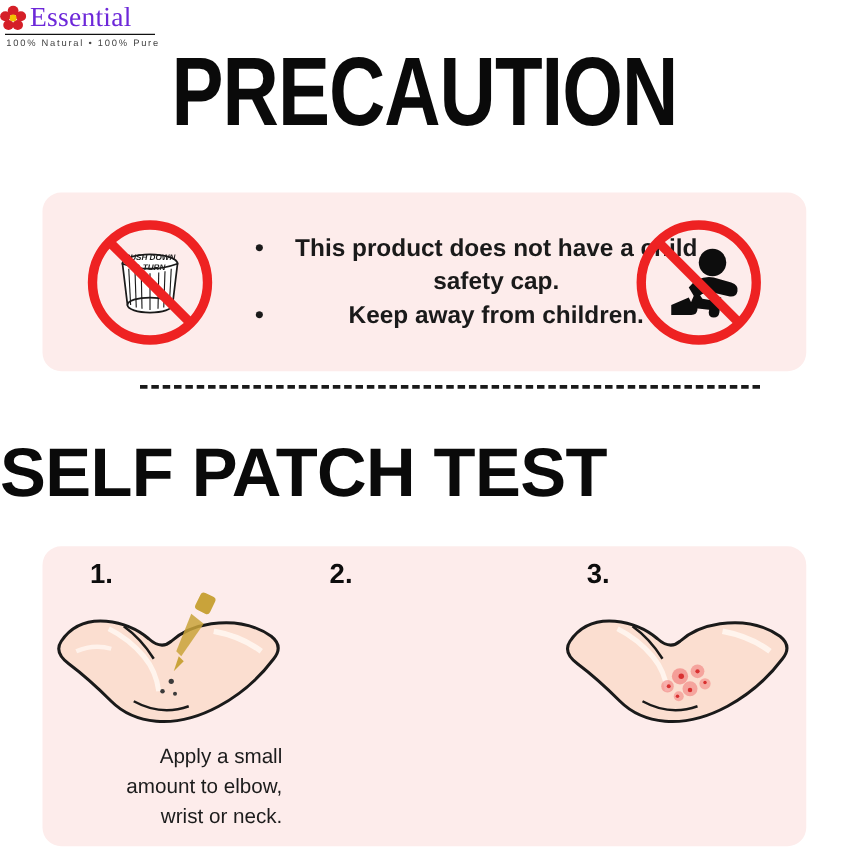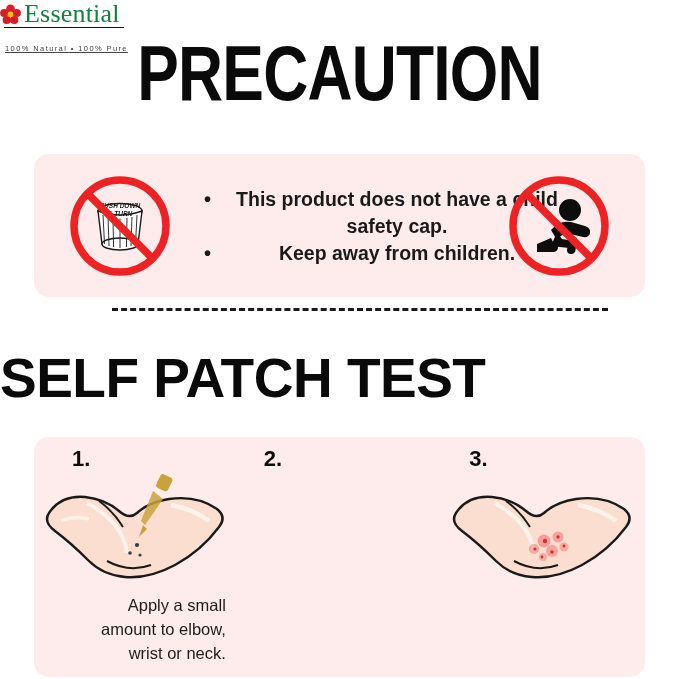--- a/index.html
+++ b/index.html
@@ -22,28 +22,28 @@
     font-size:22px; line-height:21px; color:#111; letter-spacing:.2px;
     padding-left:6px;
   }
   .logo-row2{
     display:flex; align-items:center; gap:3px; margin-top:1px;
   }
   .flower{ width:21px;height:21px;position:relative;flex:0 0 21px; }
   .flower svg{display:block;}
   .logo-word2{
     font-family:"Liberation Serif", serif;
-    font-size:26px; line-height:22px; color:#15803d; letter-spacing:.2px;
+    font-size:22px; line-height:22px; color:#6d28d9; letter-spacing:.2px;
   }
   .logo-rule{
     border-top:1.4px solid #111; margin:2px 2px 0 4px;
   }
   .logo-tag{
     font-size:7.5px; letter-spacing:1.4px; color:#444;
-    padding-left:5px; margin-top:16px; white-space:nowrap;text-decoration:underline;
+    padding-left:5px; margin-top:2px; white-space:nowrap;
   }
 
   
   .title-precaution{
     position:absolute; left:0; right:0; top:34px;
     text-align:center;
     font-family:"Liberation Sans", sans-serif;
     font-weight:bold;
     font-size:78px;
     line-height:78px;

